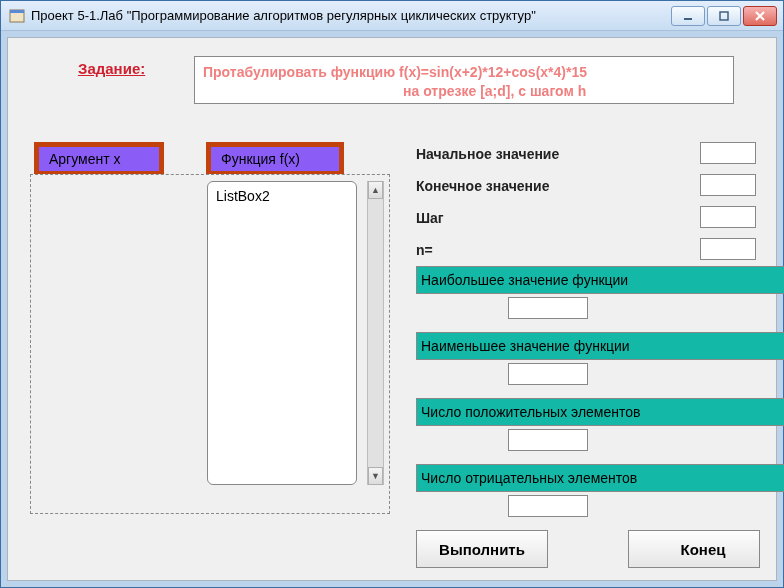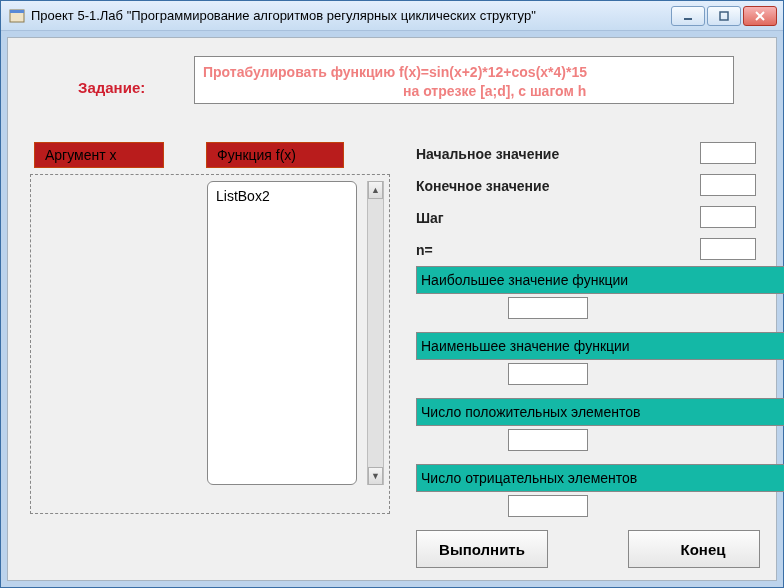--- a/index.html
+++ b/index.html
@@ -69,44 +69,45 @@
     flex: 1;
     margin: 6px;
     background: #f0f0f0;
     border: 1px solid #a8b4c0;
     position: relative;
   }
 
   
   .task-label {
     position: absolute;
-    left: 70px; top: 41px;
+    left: 70px; top: 22px;
     color: #d02030;
     font-size: 15px;
     font-weight: bold;
+    text-decoration: underline;
   }
   .task-box {
     position: absolute;
     left: 186px; top: 18px;
     width: 540px; height: 48px;
     background: #fff;
     border: 1px solid #888;
     padding: 6px 8px;
     color: #f08080;
     font-size: 14px;
     font-weight: bold;
     line-height: 1.35;
   }
   .task-box .line2 { padding-left: 200px; }
 
   
   .lbl-box {
     position: absolute;
-    background: #b91c1c;
-    border: 1px solid #c2410c;
+    background: #8b5cf6;
+    border: 5px solid #c2410c;
     padding: 4px 10px;
     font-size: 14px;
   }
   .lbl-arg { left: 26px; top: 104px; width: 130px; }
   .lbl-func { left: 198px; top: 104px; width: 138px; }
 
   
   .list-panel {
     position: absolute;
     left: 22px; top: 136px;

